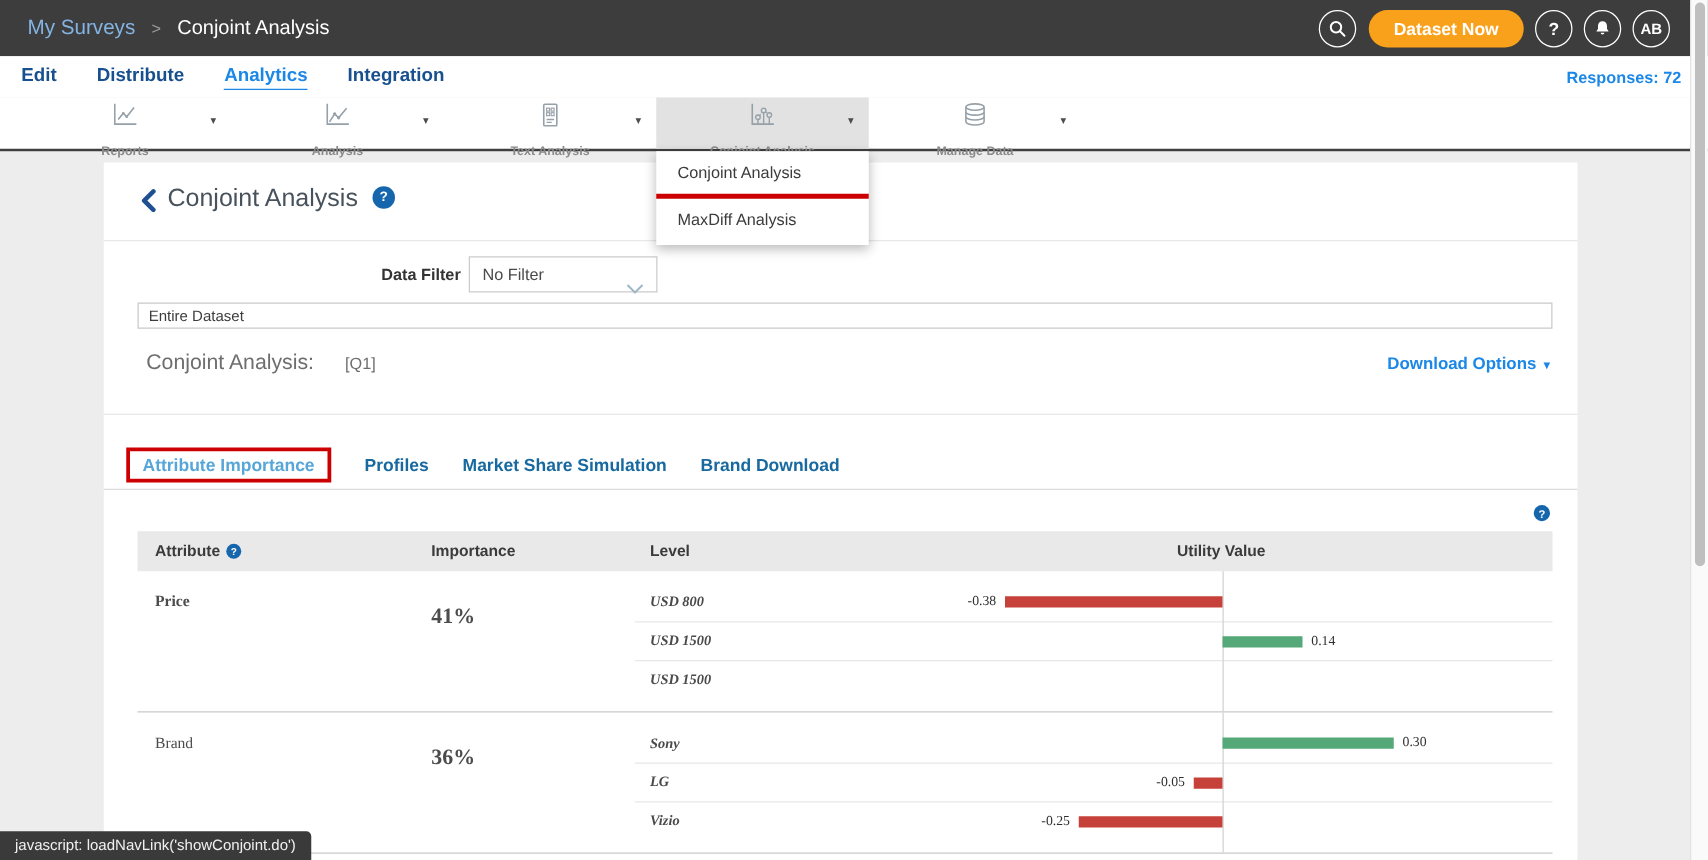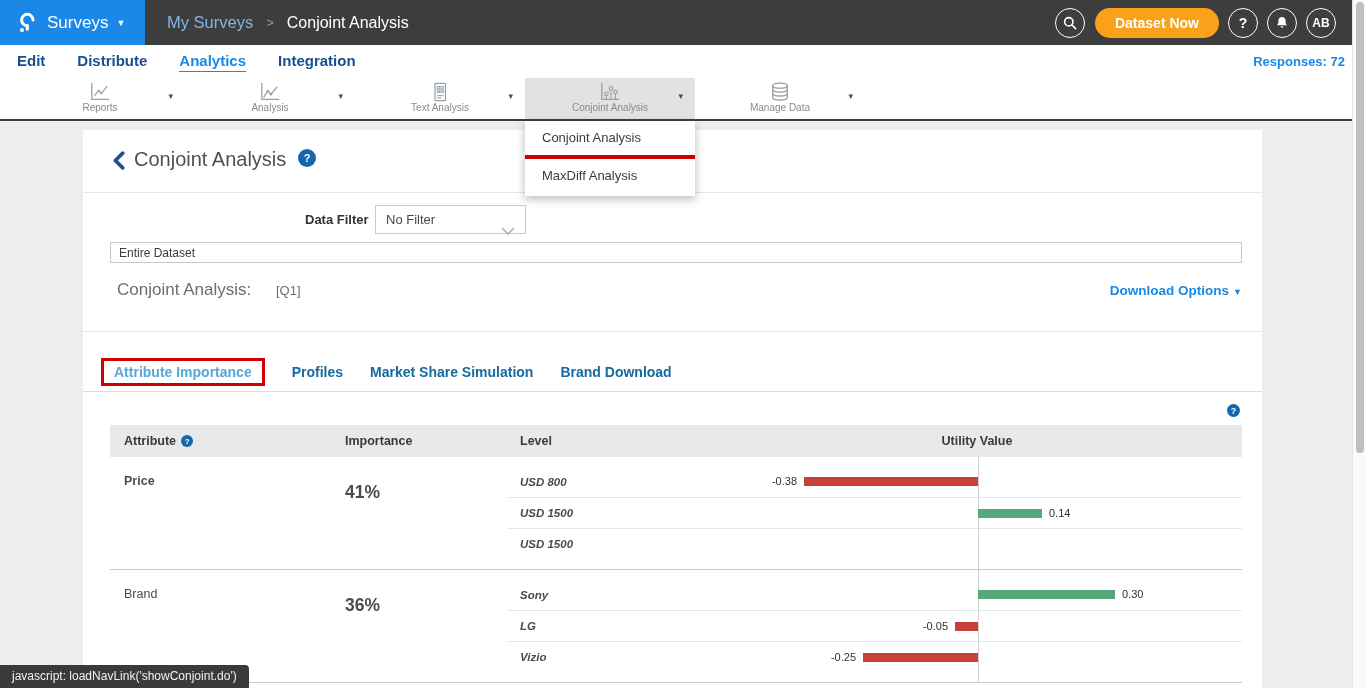--- a/index.html
+++ b/index.html
@@ -24,21 +24,21 @@
   
   .nav-row { position:absolute; left:0; top:45px; width:1366px; height:33px; background:#fff; display:flex; align-items:center; padding-left:17px; }
   .nav-item { font-size:15px; font-weight:bold; color:#174f8f; margin-right:32px; cursor:pointer; padding-bottom:2px; }
   .nav-item.active { color:#1b87e6; border-bottom:1.5px solid #1b87e6; }
   .responses { margin-left:auto; margin-right:21px; font-size:13px; font-weight:bold; color:#1b87e6; }
   
   .toolbar { position:absolute; left:0; top:78px; width:1366px; height:43px; background:#fff; border-bottom:2px solid #3f3f3f; display:flex; padding-left:15px; }
   .tool-cell { width:170px; height:41px; position:relative; display:flex; flex-direction:column; align-items:center; justify-content:flex-start; padding-top:4px; cursor:pointer; }
   .tool-cell.active { background:#e2e2e2; }
   .tool-icon { height:20px; display:flex; align-items:center; }
-  .tool-label { font-size:10px; color:#8a8a8a; margin-top:0; }
+  .tool-label { font-size:10px; color:#8a8a8a; margin-top:14px;font-weight:bold; }
   .tool-caret { position:absolute; right:12px; top:13px; font-size:9px; color:#4c4c4c; }
   
   .menu { position:absolute; left:525px; top:121px; width:170px; background:#fff; z-index:50; box-shadow:0 3px 9px rgba(0,0,0,0.28); padding-bottom:3px; }
   .menu-item { height:34px; line-height:34px; padding-left:17px; font-size:13px; color:#3c3c3c; cursor:pointer; }
   .menu-bar { height:4px; width:100%; }
   
   .card { position:absolute; left:83px; top:130px; width:1179px; height:558px; background:#fff; }
   .card-title-row { position:absolute; left:0; top:0; width:100%; height:63px; border-bottom:1px solid #e8e8e8; }
   .back-chevron { position:absolute; left:29px; top:21px; cursor:pointer; }
   .page-title { position:absolute; left:51px; top:18px; font-size:20px; color:#47525d; }
@@ -60,21 +60,21 @@
   .tabs-divider { position:absolute; left:0; top:261px; width:100%; height:1px; background:#dcdcdc; }
   .table-help { position:absolute; right:22px; top:274px; width:13px; height:13px; font-size:9px; }
   
   .table { position:absolute; left:27px; top:295px; width:1132px; }
   .thead { display:flex; height:32px; background:#e9e9e9; align-items:center; font-size:12.5px; font-weight:bold; color:#3a3a3a; }
   .th-attr { width:235px; padding-left:14px; display:flex; align-items:center; }
   .th-attr .help-badge { width:12px; height:12px; font-size:8px; margin-left:5px; }
   .th-imp { width:163px; }
   .th-level { width:204px; padding-left:12px; }
   .th-util { flex:1; text-align:center; }
-  .group { display:flex; position:relative; padding:9px 0 10px; }
+  .group { display:flex; position:relative; padding:9px 0 10px;font-family:Liberation Serif, serif; }
   .group + .group { border-top:1px solid #c9c9c9; }
   .group:last-child { border-bottom:1px solid #c9c9c9; }
   .axis { position:absolute; left:868px; top:0; bottom:0; width:1px; background:#d2d2d2; }
   .attr-cell { width:235px; padding:8px 0 0 14px; font-size:12.5px; color:#4c4c4c; }
   .attr-cell.bold { font-weight:bold; }
   .imp-cell { width:163px; padding-top:16px; font-size:17.5px; font-weight:bold; color:#4c4c4c; }
   .levels { flex:1; display:flex; flex-direction:column; }
   .level-row { display:flex; height:31px; align-items:center; }
   .level-row + .level-row { border-top:1px solid #e7e7e7; }
   .level-name { width:204px; padding-left:12px; font-size:11.5px; font-weight:bold; font-style:italic; color:#4a4a4a; }
@@ -85,30 +85,20 @@
   .statusbar { position:absolute; left:0; bottom:0; height:23px; line-height:23px; background:#3a3a3a; color:#f0f0f0; font-size:12px; padding:0 12px; border-radius:0 4px 0 0; z-index:60; }
   .scroll-track { position:absolute; right:0; top:0; width:14px; height:688px; background:#fafafa; border-left:1px solid #e3e3e3; z-index:70; }
   .scroll-thumb { position:absolute; left:3px; top:2px; width:8px; height:451px; background:#bfbfbf; border-radius:4px; cursor:pointer; }
 </style>
 </head>
 <body>
 
 <div id="app">
 
   <div class="topbar">
-    <div class="logo-area">
-      <span class="logo-glyph">
-        <svg viewBox="0 0 24 24" width="24" height="24">
-          <path d="M18 9 a5.7 5.7 0 1 0 -5.7 5.7 v3.6" fill="none" stroke="#ffffff" stroke-width="3" stroke-linecap="round"></path>
-          <rect x="5.2" y="17.2" width="3.6" height="3.6" rx="0.6" fill="#ffffff"></rect>
-        </svg>
-      </span>
-      <span class="logo-label">Surveys</span>
-      <span class="logo-caret">▼</span>
-    </div>
     <div class="crumb">
       <span class="crumb-parent">My Surveys</span>
       <span class="crumb-sep">&gt;</span>
       <span class="crumb-current">Conjoint Analysis</span>
     </div>
     <div class="topbar-right">
       <span class="circle-btn">
         <svg viewBox="0 0 20 20" width="16" height="16">
           <circle cx="8.5" cy="8.5" r="5.2" fill="none" stroke="#fff" stroke-width="2"></circle>
           <line x1="12.5" y1="12.5" x2="17" y2="17" stroke="#fff" stroke-width="2" stroke-linecap="round"></line>

